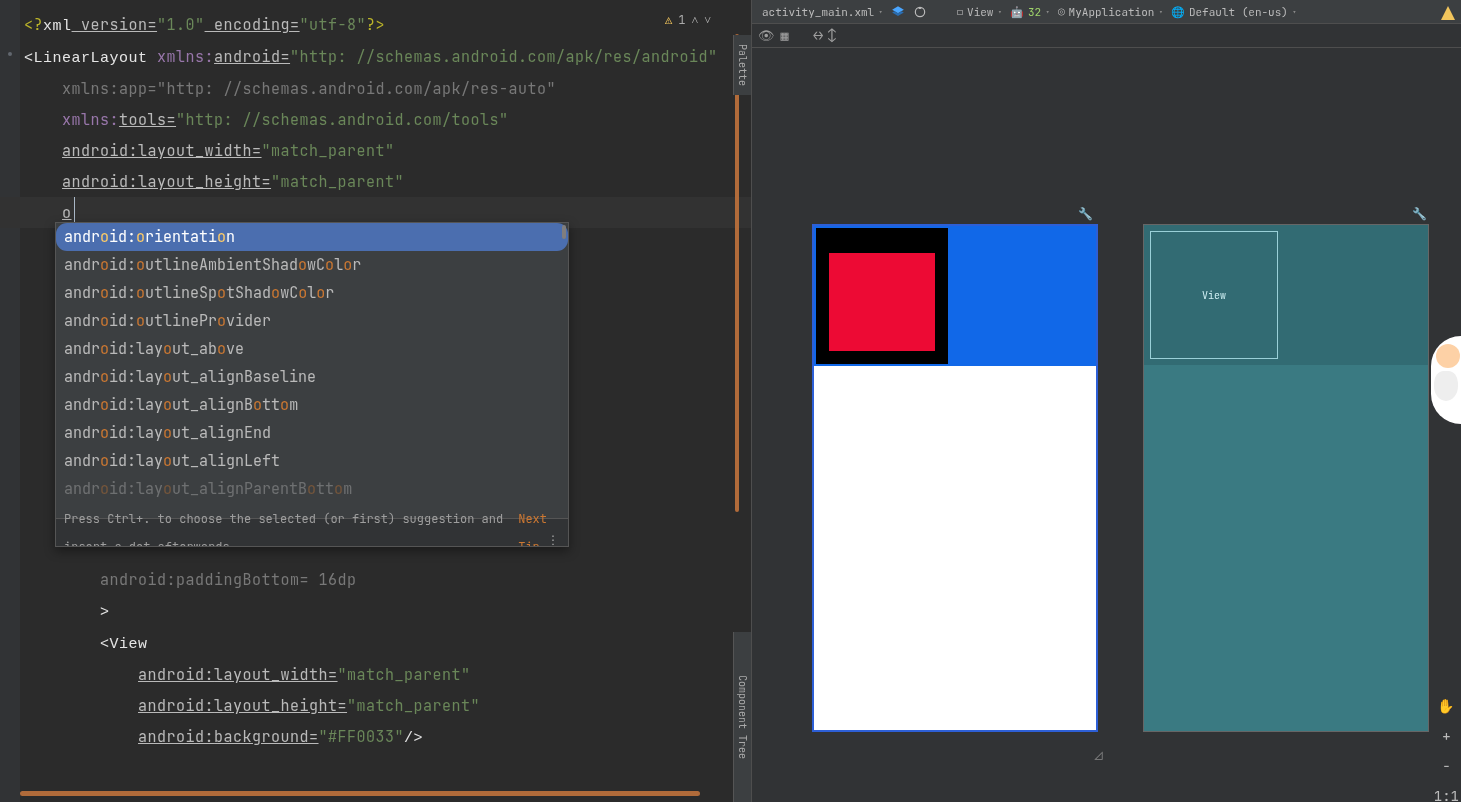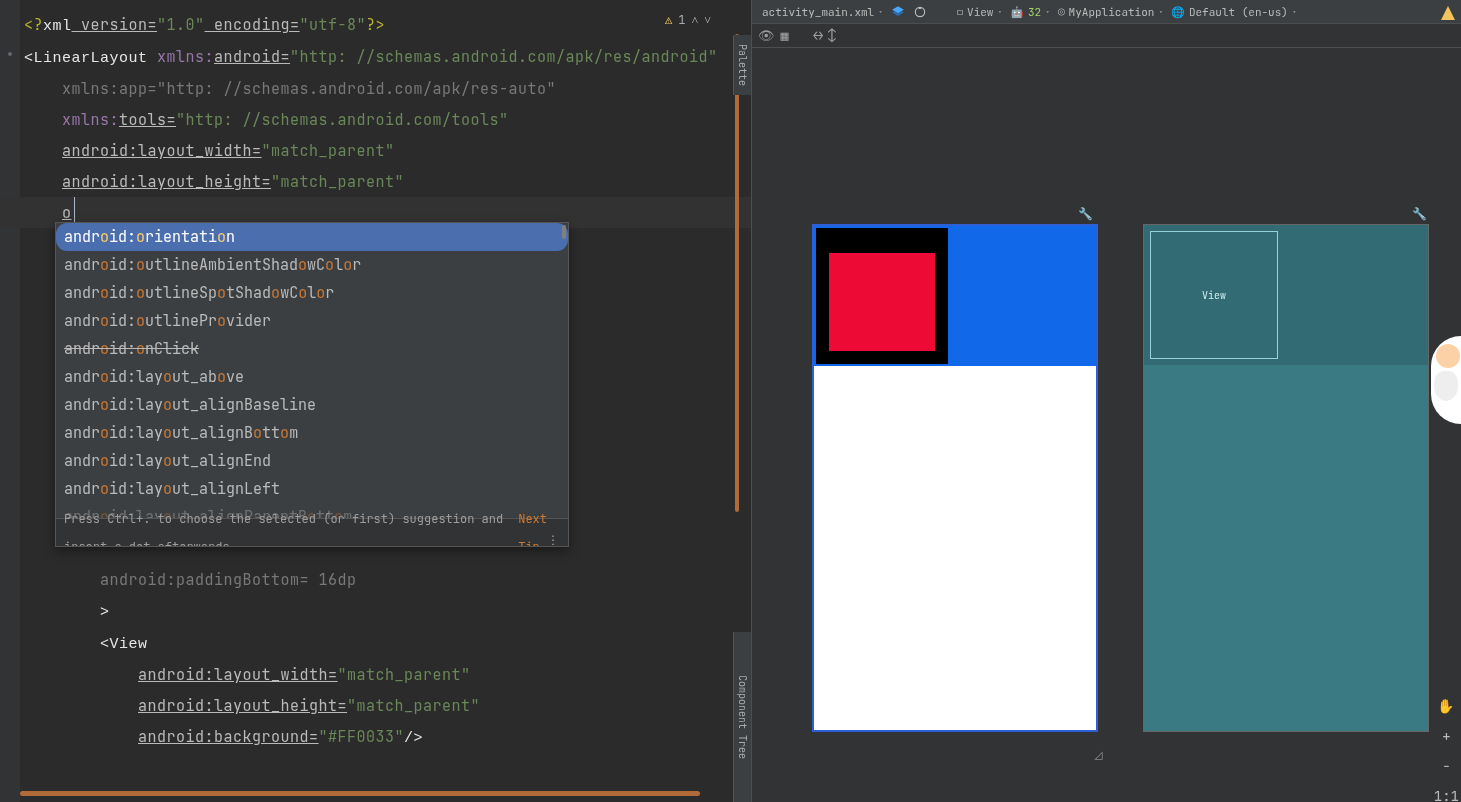--- a/index.html
+++ b/index.html
@@ -207,21 +207,20 @@
   </div>
   <div class="editor-scrollv"></div>
   <div class="editor-scrollh"></div>
 
   <div class="autocomplete">
     <div class="ac-items" id="ac-items">
         <div class="ac-item sel">andr<span class="m">o</span>id:<span class="m">o</span>rientati<span class="m">o</span>n</div>
         <div class="ac-item">andr<span class="m">o</span>id:<span class="m">o</span>utlineAmbientShad<span class="m">o</span>wC<span class="m">o</span>l<span class="m">o</span>r</div>
         <div class="ac-item">andr<span class="m">o</span>id:<span class="m">o</span>utlineSp<span class="m">o</span>tShad<span class="m">o</span>wC<span class="m">o</span>l<span class="m">o</span>r</div>
         <div class="ac-item">andr<span class="m">o</span>id:<span class="m">o</span>utlinePr<span class="m">o</span>vider</div>
-        <div class="ac-item deprecated">andr<span class="m">o</span>id:<span class="m">o</span>nClick</div>
         <div class="ac-item">andr<span class="m">o</span>id:lay<span class="m">o</span>ut_ab<span class="m">o</span>ve</div>
         <div class="ac-item">andr<span class="m">o</span>id:lay<span class="m">o</span>ut_alignBaseline</div>
         <div class="ac-item">andr<span class="m">o</span>id:lay<span class="m">o</span>ut_alignB<span class="m">o</span>tt<span class="m">o</span>m</div>
         <div class="ac-item">andr<span class="m">o</span>id:lay<span class="m">o</span>ut_alignEnd</div>
         <div class="ac-item">andr<span class="m">o</span>id:lay<span class="m">o</span>ut_alignLeft</div>
         <div class="ac-item" style="opacity: 0.4;">andr<span class="m">o</span>id:lay<span class="m">o</span>ut_alignParentB<span class="m">o</span>tt<span class="m">o</span>m</div>
       </div>
     <div class="ac-scroll"></div>
     <div class="ac-hint">
       <span>Press Ctrl+. to choose the selected (or first) suggestion and insert a dot afterwards</span>

